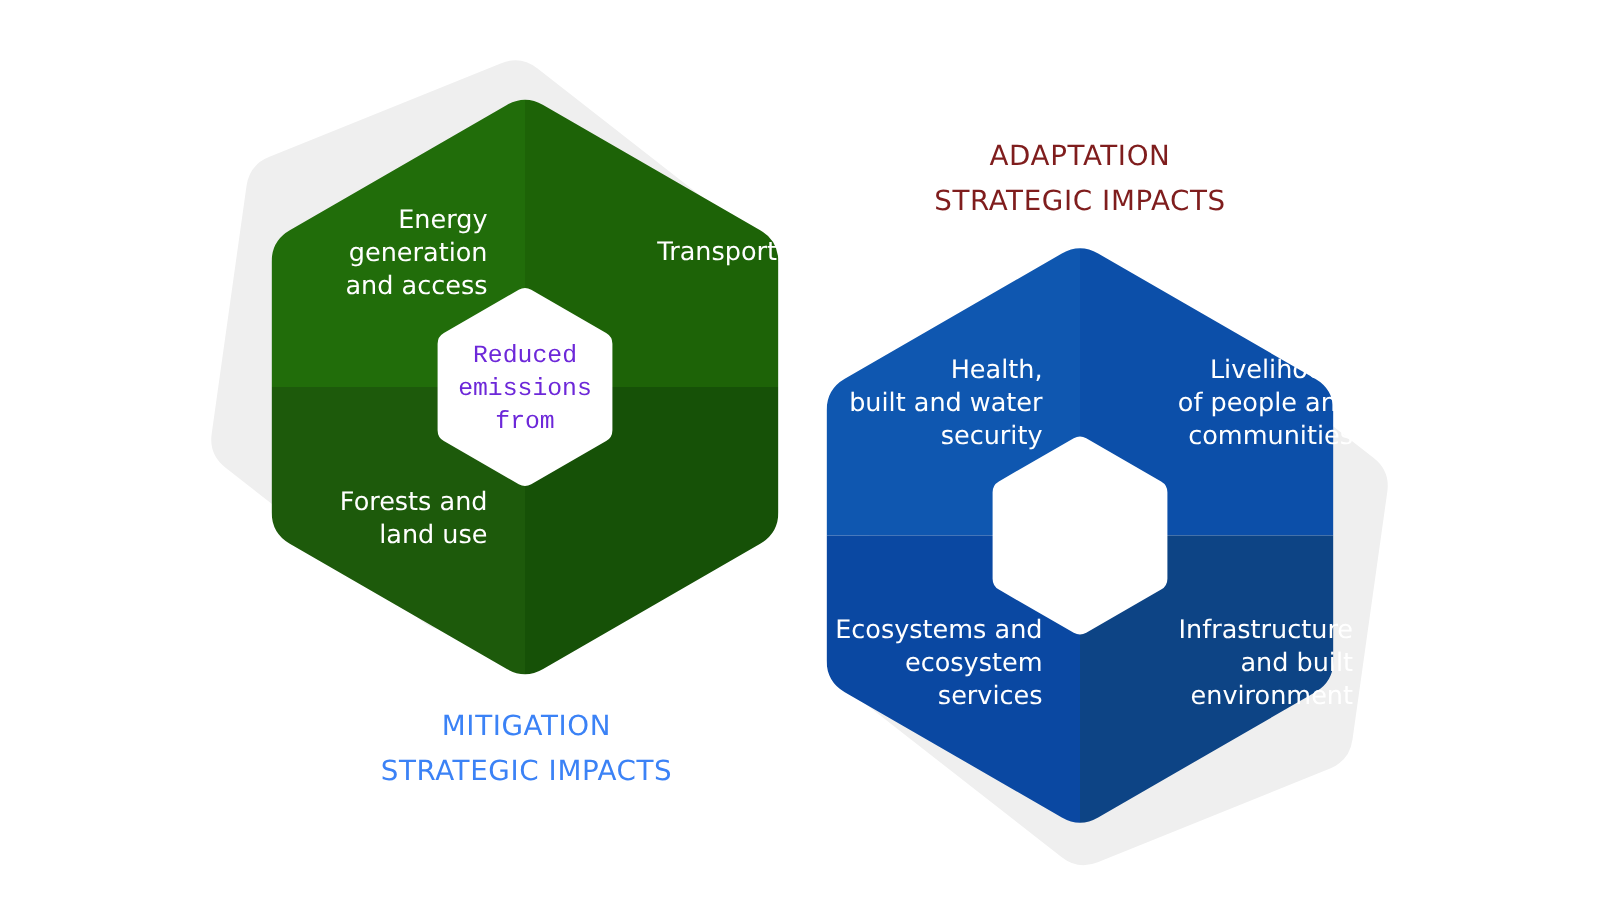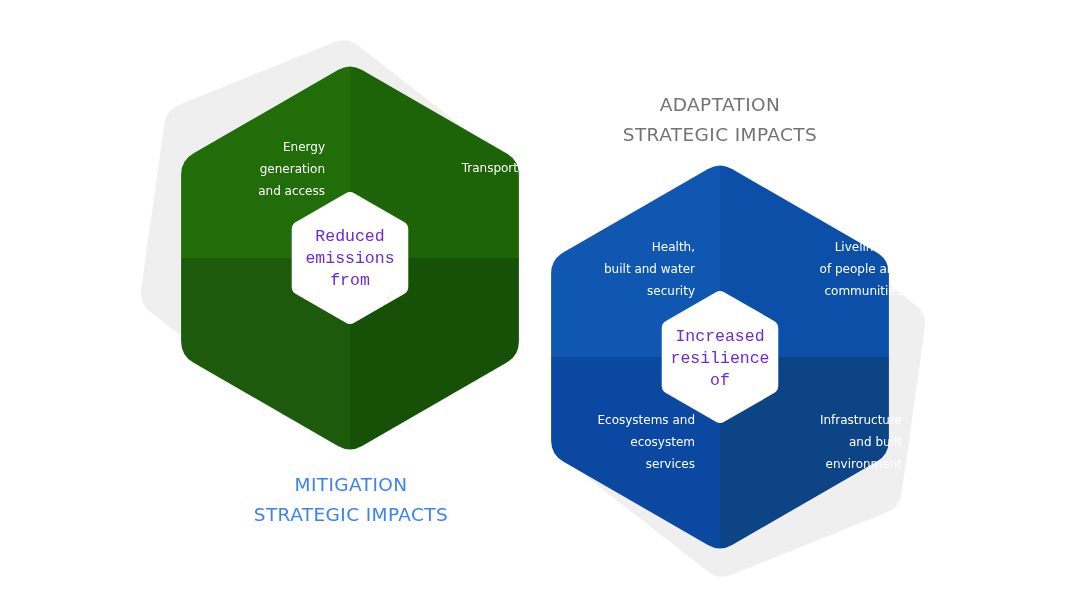--- a/index.html
+++ b/index.html
@@ -8,21 +8,21 @@
     background: #ffffff;
     font-family: "DejaVu Sans", sans-serif;
     overflow: hidden;
   }
   .canvas { position: relative; width: 1072px; height: 615px; }
   .shapes { position: absolute; left: 0; top: 0; }
 
   .quad-label {
     position: absolute;
     color: #ffffff;
-    font-size: 12px;
+    font-size: 17px;
     line-height: 22px;
     font-weight: 500;
     white-space: pre-line;
   }
   .align-r { text-align: right; }
   .align-l { text-align: right; }
 
   .center-label {
     position: absolute;
     color: #6d28d9;
@@ -106,38 +106,37 @@
       <g transform="scale(0.345)">
         <use href="#hexPath" fill="#ffffff"></use>
       </g>
     </g>
   </svg>
 
   <div class="quad-label align-r g-tl">Energy
 generation
 and access</div>
   <div class="quad-label align-l g-tr">Transport</div>
+  <div class="quad-label align-r g-bl">Forests and
+land use</div>
   <div class="center-label g-center">Reduced
 emissions
 from</div>
 
   <div class="quad-label align-r b-tl">Health,
 built and water
 security</div>
   <div class="quad-label align-l b-tr">Livelihoods
 of people and
 communities</div>
   <div class="quad-label align-r b-bl">Ecosystems and
 ecosystem
 services</div>
   <div class="quad-label align-l b-br">Infrastructure
 and built
 environment</div>
-  <div class="center-label b-center">Increased
-resilience
-of</div>
 
   <div class="hex-title title-mitigation" style="color: #3b82f6;">MITIGATION
 STRATEGIC IMPACTS</div>
-  <div class="hex-title title-adaptation" style="color: #737373;">ADAPTATION
+  <div class="hex-title title-adaptation" style="color: #7f1d1d;">ADAPTATION
 STRATEGIC IMPACTS</div>
 
 </div>
 
 </body></html>

